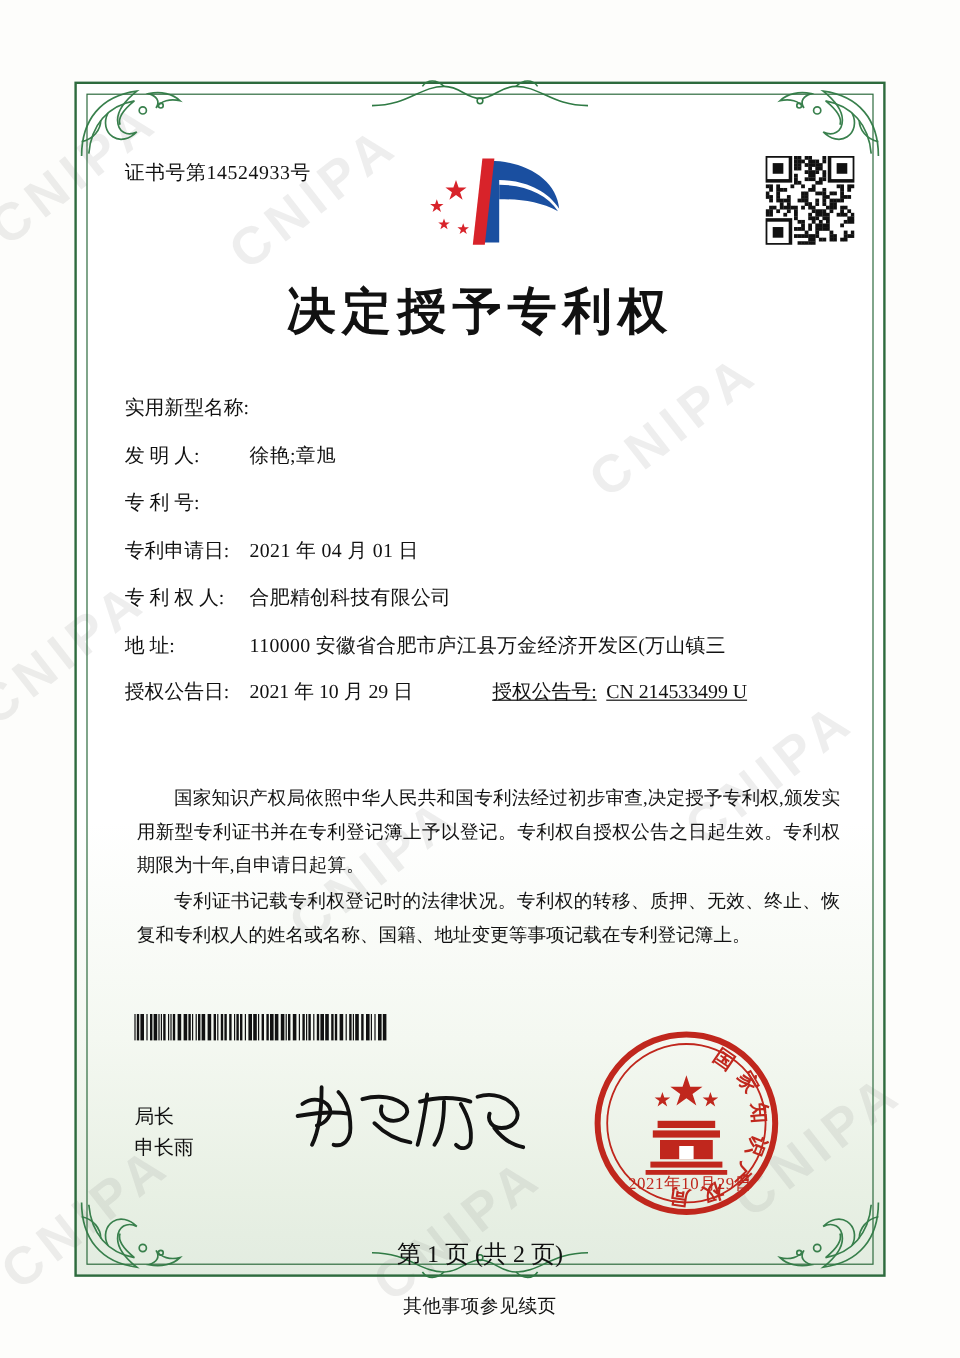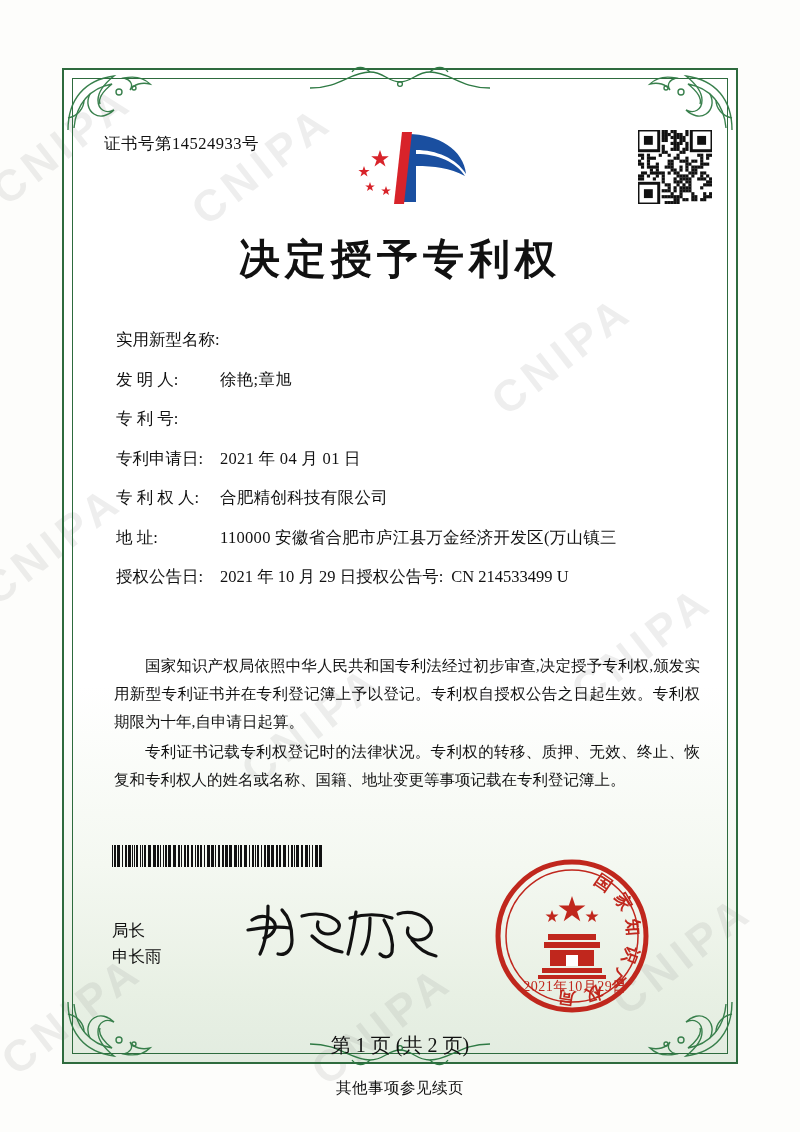--- a/index.html
+++ b/index.html
@@ -115,21 +115,21 @@
     font-size: 41px;
     font-weight: 700;
     letter-spacing: 5px;
     color: #111;
     font-family: "Liberation Serif", "DejaVu Serif", serif;
   }
 
   
   #fields {
     position: absolute;
-    left: 116px; top: 332px;
+    left: 104px; top: 332px;
     width: 600px;
     font-size: 16.5px;
     line-height: 1;
     color: #111;
   }
   .field {
     display: flex;
     align-items: flex-start;
     margin-bottom: 23px;
   }
@@ -142,21 +142,23 @@
   .fvalue {
     flex: 1;
     letter-spacing: .3px;
   }
   .fvalue .l2 { display:block; margin-top: 11px; }
   .inline-pair {
     display: flex;
     width: 100%;
   }
   .inline-pair .seg2 {
+    margin-left: 66px;
     display: flex;
+    text-decoration: underline;
   }
   .inline-pair .seg2 .flabel { width: auto; flex: 0 0 auto; margin-right: 8px; }
 
   
   #paras {
     position: absolute;
     left: 104px; top: 652px;
     width: 596px;
     font-size: 15.5px;
     line-height: 28px;

